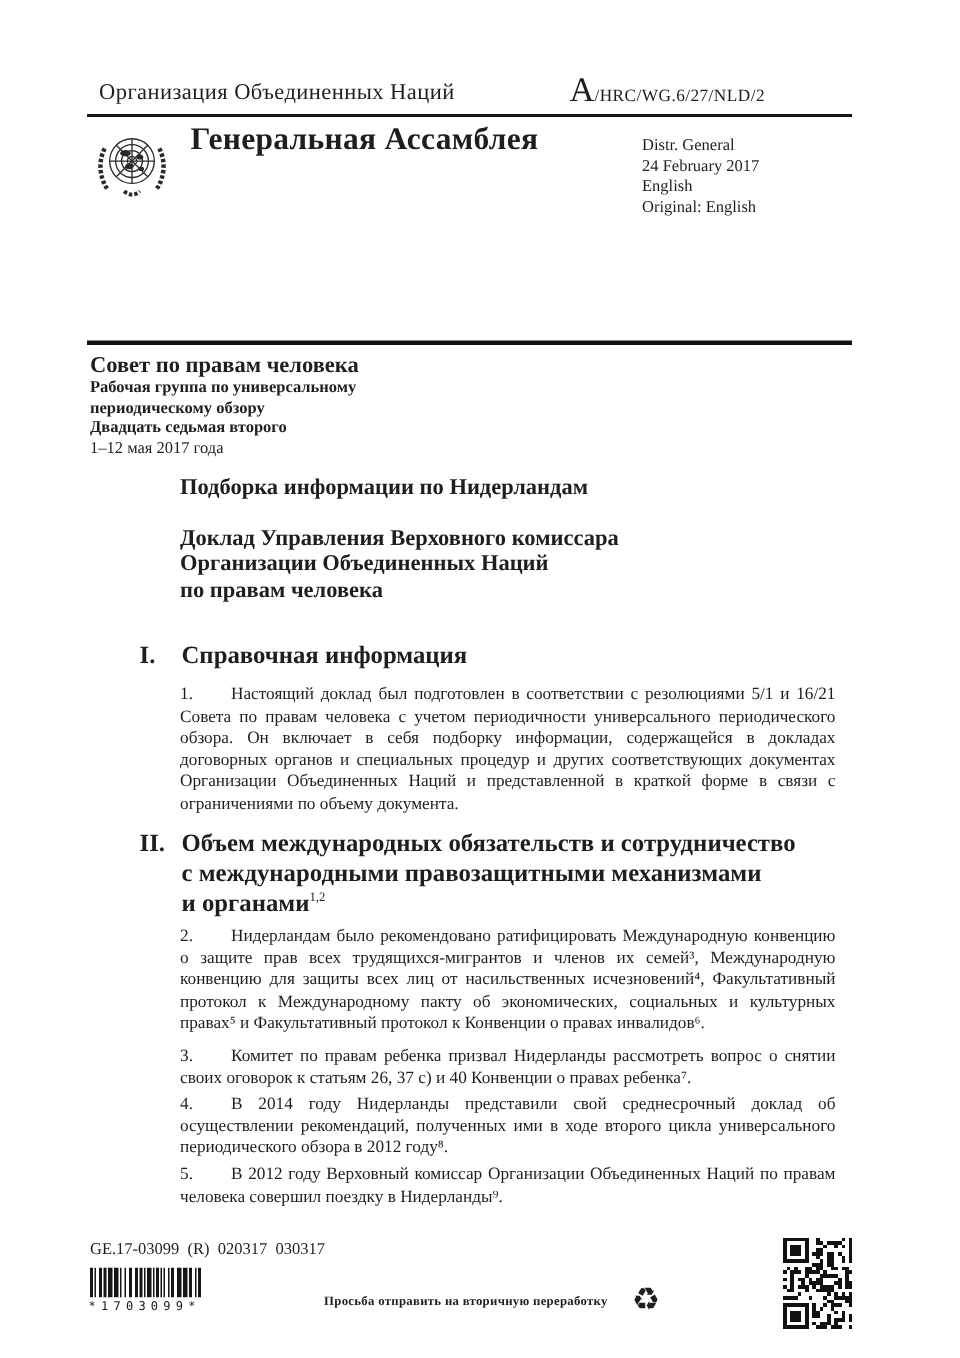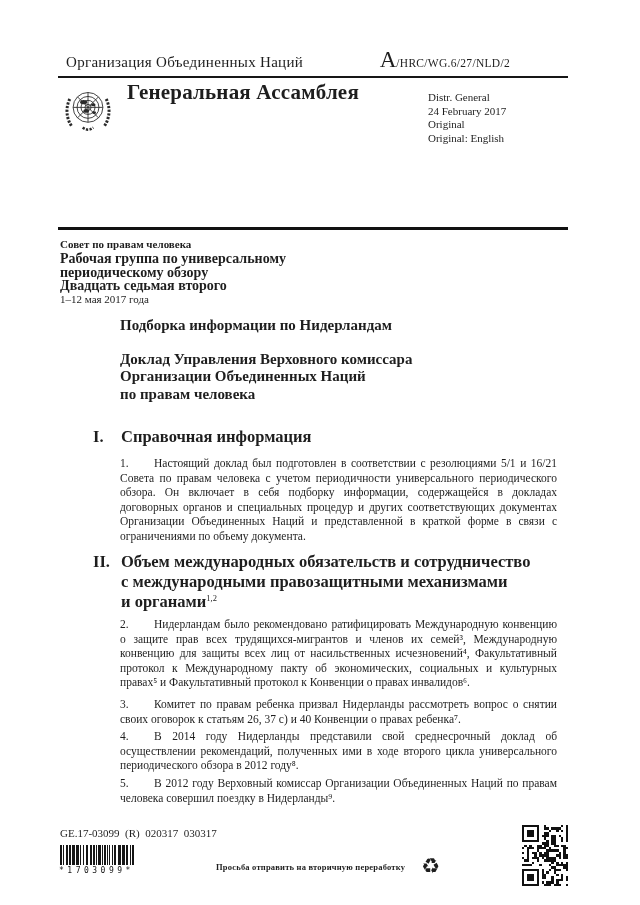--- a/index.html
+++ b/index.html
@@ -13,22 +13,22 @@
   .doc-symbol{position:absolute;right:58px;top:48px;display:flex;align-items:baseline;}
   .doc-symbol .big-a{font-size:23px;line-height:23px;}
   .doc-symbol .rest{font-size:11.5px;letter-spacing:.3px;}
   .rule-1{position:absolute;left:58px;width:524px;top:76px;height:2px;background:#161616;}
   .emblem{position:absolute;left:60px;top:82px;width:56px;height:56px;}
   .assembly-title{position:absolute;left:127px;top:80px;font-size:21px;font-weight:bold;letter-spacing:.2px;}
   .distr-block{position:absolute;left:428px;top:91px;font-size:11px;line-height:13.5px;}
   .rule-2{position:absolute;left:58px;width:524px;top:227px;height:3px;background:#111;}
   
   .session{position:absolute;left:60px;top:237px;}
-  .session .l1{font-size:11px;font-weight:bold;line-height:15px;}
-  .session .lb{font-size:14px;font-weight:bold;line-height:13.7px;}
+  .session .l1{font-size:15px;font-weight:bold;line-height:15px;}
+  .session .lb{font-size:11px;font-weight:bold;line-height:13.7px;}
   .session .lr{font-size:11px;line-height:13.7px;}
   
   .compilation-title{position:absolute;left:120px;top:317px;font-size:15px;font-weight:bold;}
   .report-title{position:absolute;left:120px;top:351px;font-size:15px;font-weight:bold;line-height:17.3px;}
   
   .sec-head{position:absolute;left:93px;display:flex;font-size:16.5px;font-weight:bold;line-height:20px;}
   .sec-head .numeral{width:28px;flex:none;}
   .sec-head sup{font-size:8.5px;font-weight:normal;line-height:0;font-family:Liberation Serif, serif;}
   
   .para{
@@ -80,21 +80,21 @@
         <path d="M13,50 C7,41 6,28 12,18"></path>
         <path d="M51,50 C57,41 58,28 52,18"></path>
       </g>
       <path d="M26,52 Q32,57 38,52" fill="none" stroke="#2a2a2a" stroke-width="3" stroke-dasharray="2.6 1.6"></path>
     </svg>
   </div>
   <div class="assembly-title">Генеральная Ассамблея</div>
   <div class="distr-block">
     <div>Distr. General</div>
     <div>24 February 2017</div>
-    <div>Original</div>
+    <div>English</div>
     <div>Original: English</div>
   </div>
 
   <div class="rule-2"></div>
 
   <div class="session">
     <div class="l1">Совет по правам человека</div>
     <div class="lb">Рабочая группа по универсальному</div>
     <div class="lb">периодическому обзору</div>
     <div class="lb">Двадцать седьмая второго</div>

